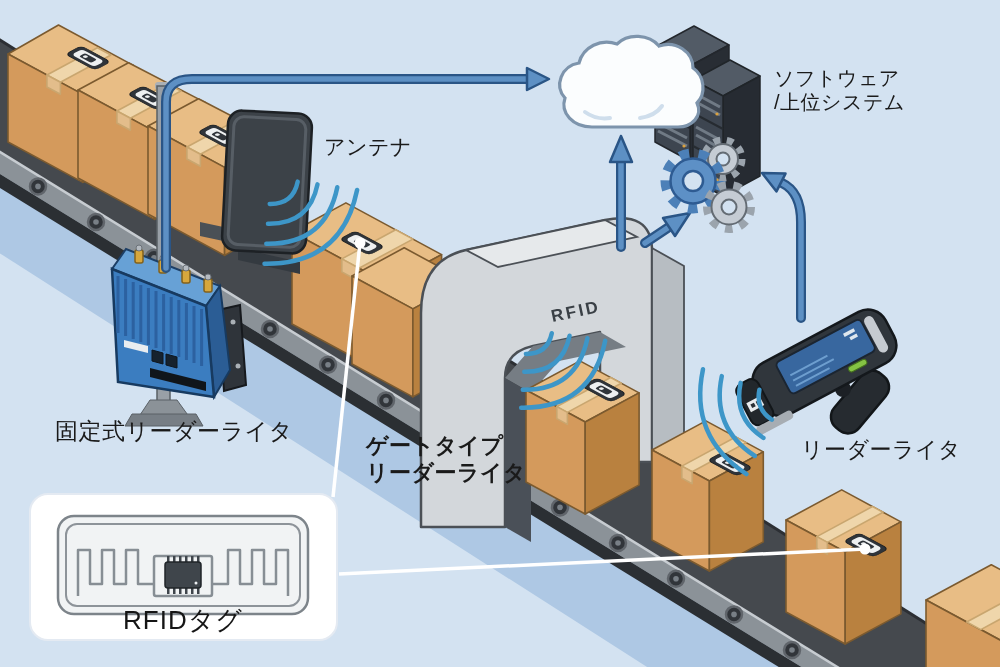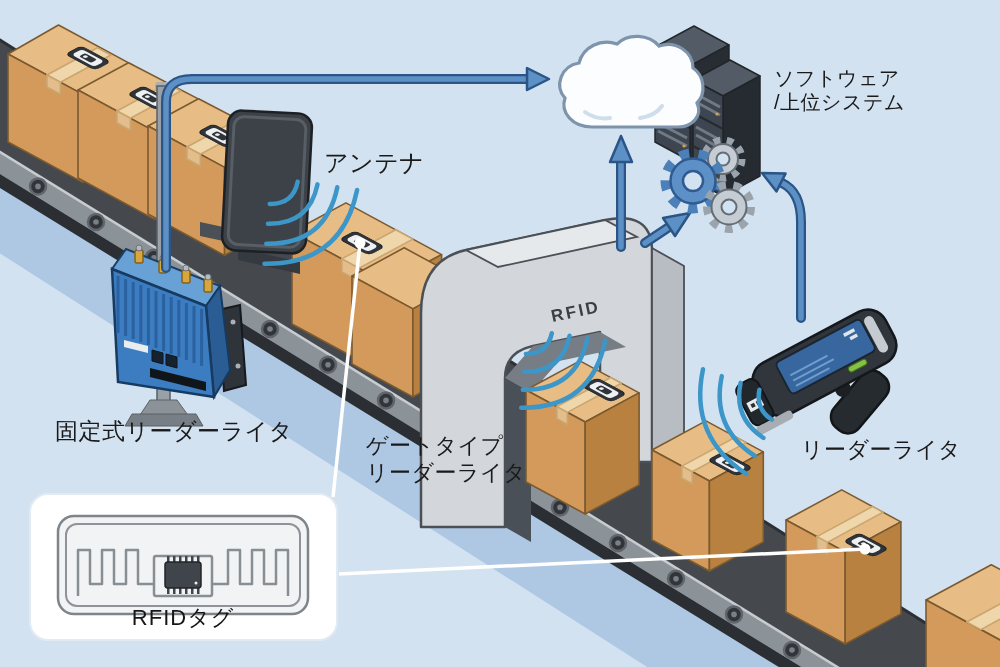--- a/index.html
+++ b/index.html
@@ -4,21 +4,21 @@
 <style>
   html,body{margin:0;padding:0;background:#e8eef5;}
   .canvas{position:relative;width:1000px;height:667px;overflow:hidden;background:#d3e2f1;
           font-family:"Liberation Sans","DejaVu Sans",sans-serif;}
   .canvas svg{position:absolute;left:0;top:0;}
   .lbl{position:absolute;color:#1a1a1a;font-size:22px;font-weight:500;line-height:1.22;
        letter-spacing:0.5px;white-space:nowrap;z-index:5;}
   .lbl span{display:block;}
   .gate-rfid{position:absolute;left:551px;top:302px;font-size:17px;font-weight:600;color:#3a4046;
        letter-spacing:2.5px;transform:rotate(-12deg);z-index:5;}
-  .tag-caption{position:absolute;left:83px;top:603px;width:200px;text-align:center;font-size:22px;
+  .tag-caption{position:absolute;left:83px;top:603px;width:200px;text-align:center;font-size:26px;
        color:#151515;z-index:6;letter-spacing:1px;}
 </style>
 </head>
 <body>
 
 <div class="canvas">
 <svg width="1000" height="667" viewBox="0 0 1000 667">
 
   <rect x="0" y="0" width="1000" height="667" fill="#d3e2f1"></rect>
 
@@ -367,31 +367,31 @@
             <rect x="185" y="587" width="2.5" height="7" fill="#3f454b"></rect>
         <rect x="191" y="587" width="2.5" height="7" fill="#3f454b"></rect>
             <rect x="197" y="587" width="2.5" height="7" fill="#3f454b"></rect>
         <rect x="165" y="562" width="36" height="26" rx="3" fill="#3f454b" stroke="#202529" stroke-width="1.5"></rect>
         <circle cx="196" cy="583" r="1.5" fill="#eceff1"></circle>
       </g>
     </g>
   </g>
 </svg>
 
-  <div class="lbl" style="left:324px;top:148px;font-size:24px;">
+  <div class="lbl" style="left:324px;top:134px;font-size:21px;">
     <span>アンテナ</span>
   </div>
   <div class="lbl" style="left:55px;top:417px;font-size:23px;">
     <span>固定式リーダーライタ</span>
   </div>
   <div class="lbl" style="left:774px;top:66px;font-size:20px;">
     <span>ソフトウェア</span>
     <span>/上位システム</span>
   </div>
-  <div class="lbl" style="left:366px;top:433px;">
+  <div class="lbl" style="left:366px;top:433px;font-weight:bold;">
     <span>ゲートタイプ</span>
     <span>リーダーライタ</span>
   </div>
   <div class="lbl" style="left:801px;top:437px;">
     <span>リーダーライタ</span>
   </div>
   <div class="gate-rfid">RFID</div>
   <div class="tag-caption">RFIDタグ</div>
 </div>
 

